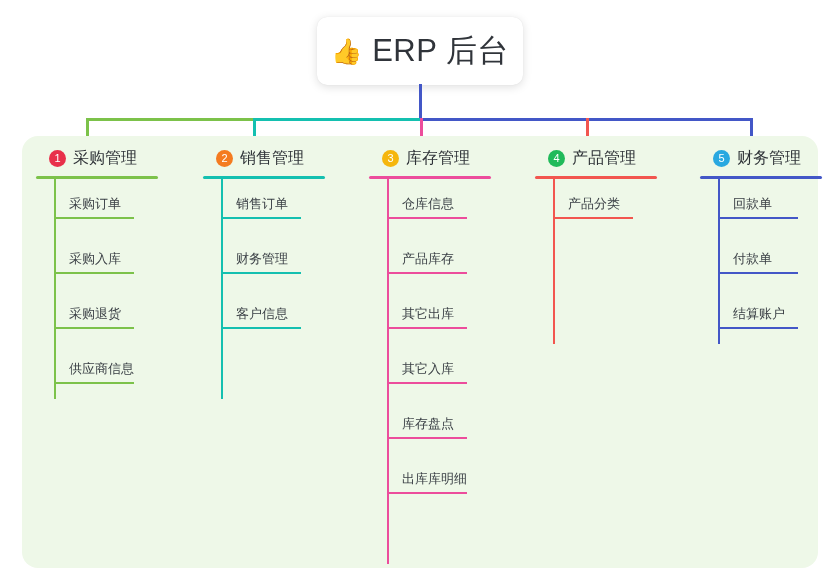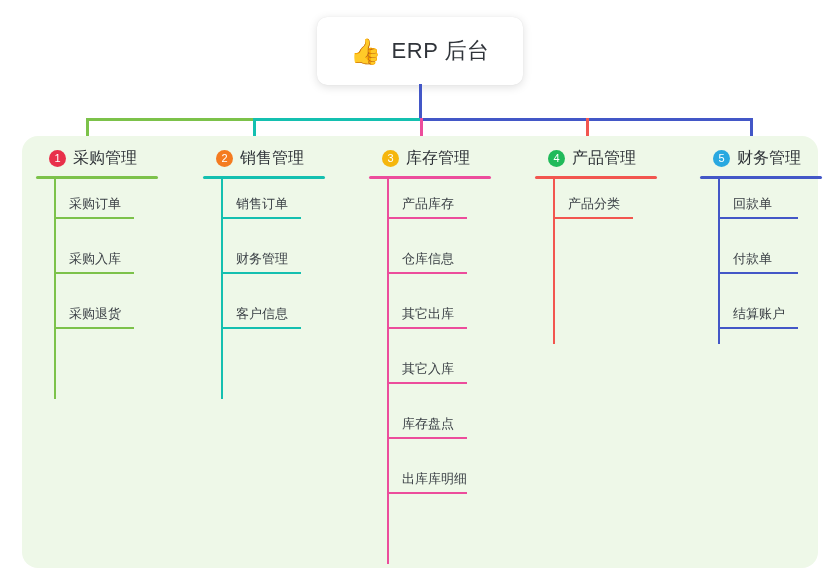--- a/index.html
+++ b/index.html
@@ -34,21 +34,21 @@
     justify-content: center;
     gap: 10px;
     box-sizing: border-box;
   }
   #root-emoji {
     font-size: 25px;
     line-height: 1;
     font-family: "DejaVu Sans", sans-serif;
   }
   #root-title {
-    font-size: 22px;
+    font-size: 31px;
     color: #30343a;
     letter-spacing: 0.5px;
     white-space: nowrap;
   }
 
   
   .conn {
     position: absolute;
   }
 
@@ -171,20 +171,24 @@
             <div class="item-rule" style="background: rgb(124, 194, 74);"></div>
           </div>
           <div class="item">
             <span class="item-label">采购入库</span>
             <div class="item-rule" style="background: rgb(124, 194, 74);"></div>
           </div>
           <div class="item">
             <span class="item-label">采购退货</span>
             <div class="item-rule" style="background: rgb(124, 194, 74);"></div>
           </div>
+          <div class="item">
+            <span class="item-label">供应商信息</span>
+            <div class="item-rule" style="background: rgb(124, 194, 74);"></div>
+          </div>
         </div>
       </div>
       <div class="column" style="left: 203px;">
         <div class="col-header">
           <span class="badge" style="background: rgb(244, 123, 32);">2</span>
           <span class="col-title">销售管理</span>
         </div>
         <div class="col-rule" style="background: rgb(20, 192, 176);"></div>
         <div class="items">
           <div class="spine" style="background: rgb(20, 192, 176); height: 220px;"></div>
@@ -204,25 +208,25 @@
       </div>
       <div class="column" style="left: 369px;">
         <div class="col-header">
           <span class="badge" style="background: rgb(245, 182, 13);">3</span>
           <span class="col-title">库存管理</span>
         </div>
         <div class="col-rule" style="background: rgb(236, 77, 156);"></div>
         <div class="items">
           <div class="spine" style="background: rgb(236, 77, 156); height: 385px;"></div>
           <div class="item">
+            <span class="item-label">仓库信息</span>
+            <div class="item-rule" style="background: rgb(236, 77, 156);"></div>
+          </div>
+          <div class="item">
             <span class="item-label">产品库存</span>
-            <div class="item-rule" style="background: rgb(236, 77, 156);"></div>
-          </div>
-          <div class="item">
-            <span class="item-label">仓库信息</span>
             <div class="item-rule" style="background: rgb(236, 77, 156);"></div>
           </div>
           <div class="item">
             <span class="item-label">其它出库</span>
             <div class="item-rule" style="background: rgb(236, 77, 156);"></div>
           </div>
           <div class="item">
             <span class="item-label">其它入库</span>
             <div class="item-rule" style="background: rgb(236, 77, 156);"></div>
           </div>

